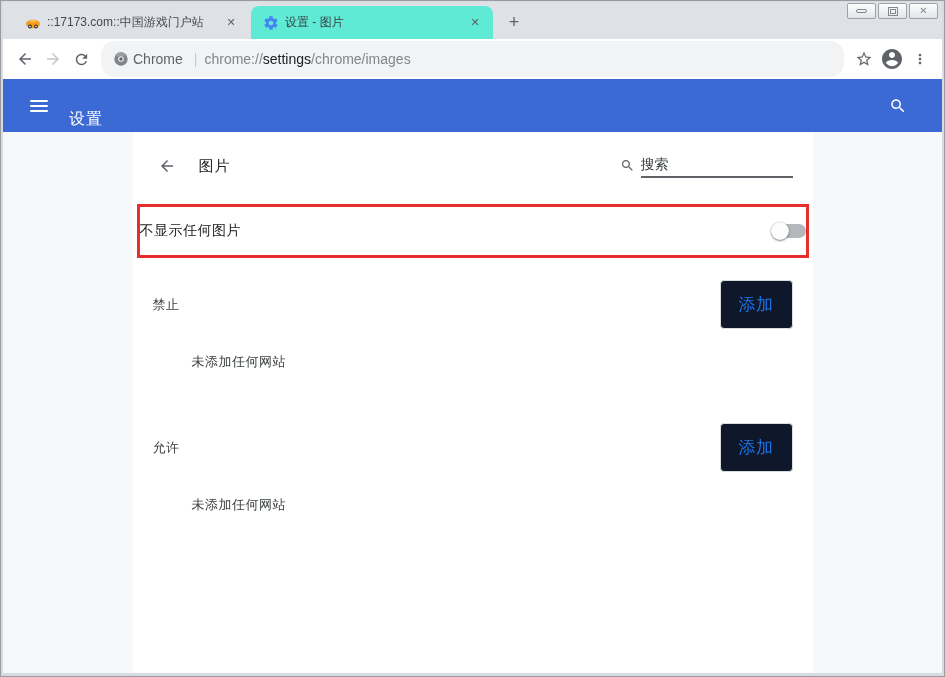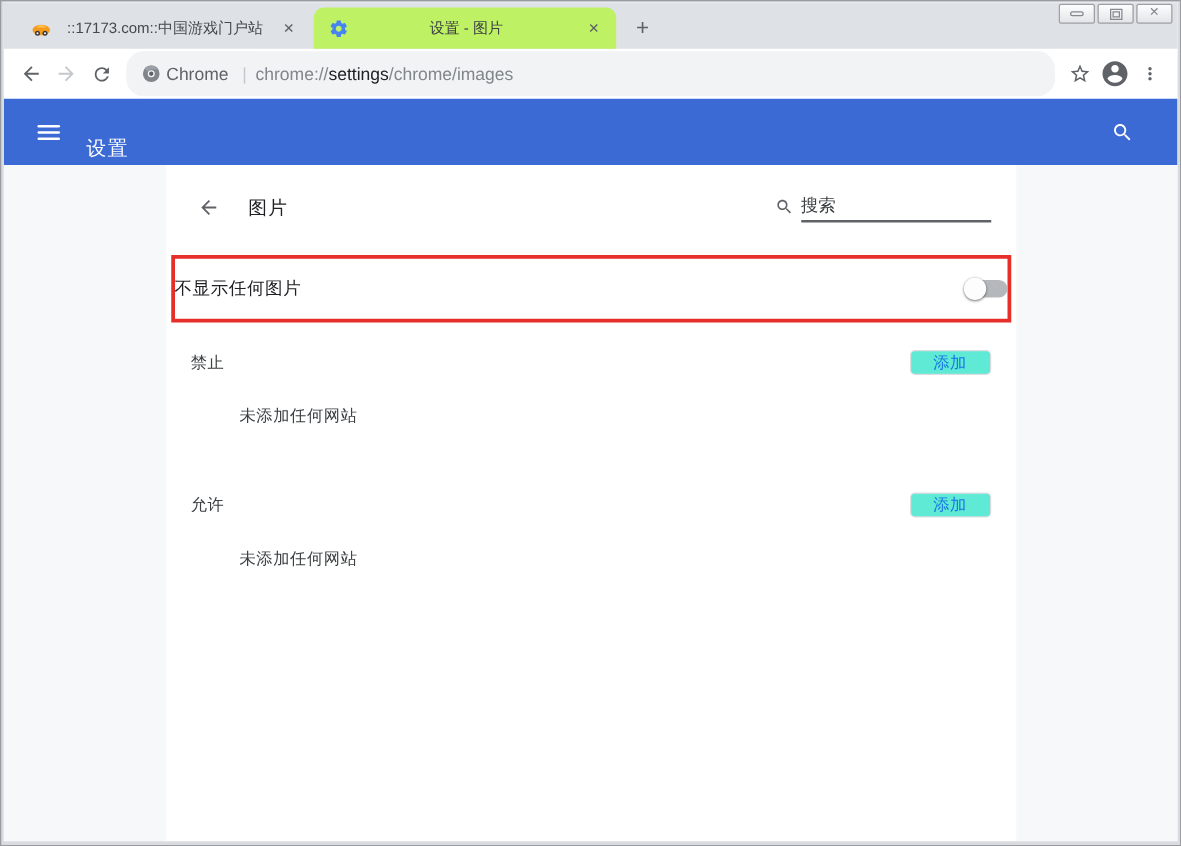--- a/index.html
+++ b/index.html
@@ -15,22 +15,22 @@
   .wc-btn { width:29px; height:16px; border:1px solid #9da0a5; border-radius:2px;
             background:linear-gradient(#fdfdfe,#e3e5e8); display:flex; align-items:center; justify-content:center;
             color:#7c7f84; font-size:9px; line-height:1; }
   .wc-min-glyph { width:11px; height:4px; border:1px solid #85888d; border-radius:2px; }
   .wc-max-glyph { width:10px; height:9px; border:1px solid #85888d; position:relative; }
   .wc-max-glyph:after { content:""; position:absolute; inset:1px; border:1px solid #85888d; }
   .wc-close-glyph { font-size:10px; color:#85888d; font-weight:bold; }
 
   .tab { height:33px; display:flex; align-items:center; padding:0 10px 0 12px; font-size:12px; color:#45494d;
          margin-left:10px; width:236px; cursor:default; }
-  .tab.active { background:#bef264; border-radius:8px 8px 0 0; margin-left:2px; width:242px; color:#3c4043; }
-  .tab-title { flex:1; white-space:nowrap; overflow:hidden; text-overflow:ellipsis; margin:0 6px;text-align:center; }
+  .tab.active { background:#5eead4; border-radius:8px 8px 0 0; margin-left:2px; width:242px; color:#3c4043; }
+  .tab-title { flex:1; white-space:nowrap; overflow:hidden; text-overflow:ellipsis; margin:0 6px; }
   .tab-close { color:#5f6368; font-size:11px; width:16px; height:16px; display:flex; align-items:center; justify-content:center; border-radius:50%; }
   .favicon { width:16px; height:16px; flex-shrink:0; }
   .newtab-btn { width:26px; height:26px; margin:0 0 4px 8px; display:flex; align-items:center; justify-content:center;
                 color:#5f6368; font-size:18px; border-radius:50%; }
 
   
   .navbar { height:40px; background:#fff; display:flex; align-items:center; padding:0 8px; flex-shrink:0; }
   .nav-icon { width:28px; height:28px; display:flex; align-items:center; justify-content:center; border-radius:50%; flex-shrink:0; }
   .omnibox { flex:1; height:36px; background:#f1f3f4; border-radius:14px; display:flex; align-items:center;
              padding:0 12px; margin:0 6px; overflow:hidden; }
@@ -66,22 +66,22 @@
   .highlight-box { margin:14px 4px 0 4px; border:3px solid #e62e2a; }
   .toggle-row { display:flex; align-items:center; padding:0 0; height:48px; }
   .toggle-label { font-size:14px; color:#202124; letter-spacing:.5px; }
   .toggle { margin-left:auto; width:34px; height:14px; background:#b4b7bb; border-radius:7px; position:relative; cursor:pointer; }
   .toggle .knob { width:18px; height:18px; border-radius:50%; background:#fdfdfd; position:absolute; left:-1px; top:-2px;
                   box-shadow:0 1px 2px rgba(0,0,0,.45), 0 0 1px rgba(0,0,0,.3); }
 
   .section { padding:0 20px; }
   .section-row { display:flex; align-items:center; margin-top:22px; }
   .section-label { font-size:13px; color:#3c4043; letter-spacing:.5px; }
-  .add-btn { margin-left:auto; background:#5eead4; border:1px solid #dadce0; border-radius:4px; color:#1a73e8;
-             font-size:13px; padding:0 18px; font-family:inherit; cursor:pointer; letter-spacing:.5px; }
+  .add-btn { margin-left:auto; background:#0f172a; border:1px solid #dadce0; border-radius:4px; color:#1a73e8;
+             font-size:17px; padding:12px 18px; font-family:inherit; cursor:pointer; letter-spacing:.5px; }
   .empty-text { font-size:13px; color:#3c4043; padding:24px 0 4px 39px; letter-spacing:.5px; }
   .section-gap { height:26px; }
 
   svg { display:block; }
 </style>
 </head>
 <body>
 
 <div class="window">
   <div class="inner">

